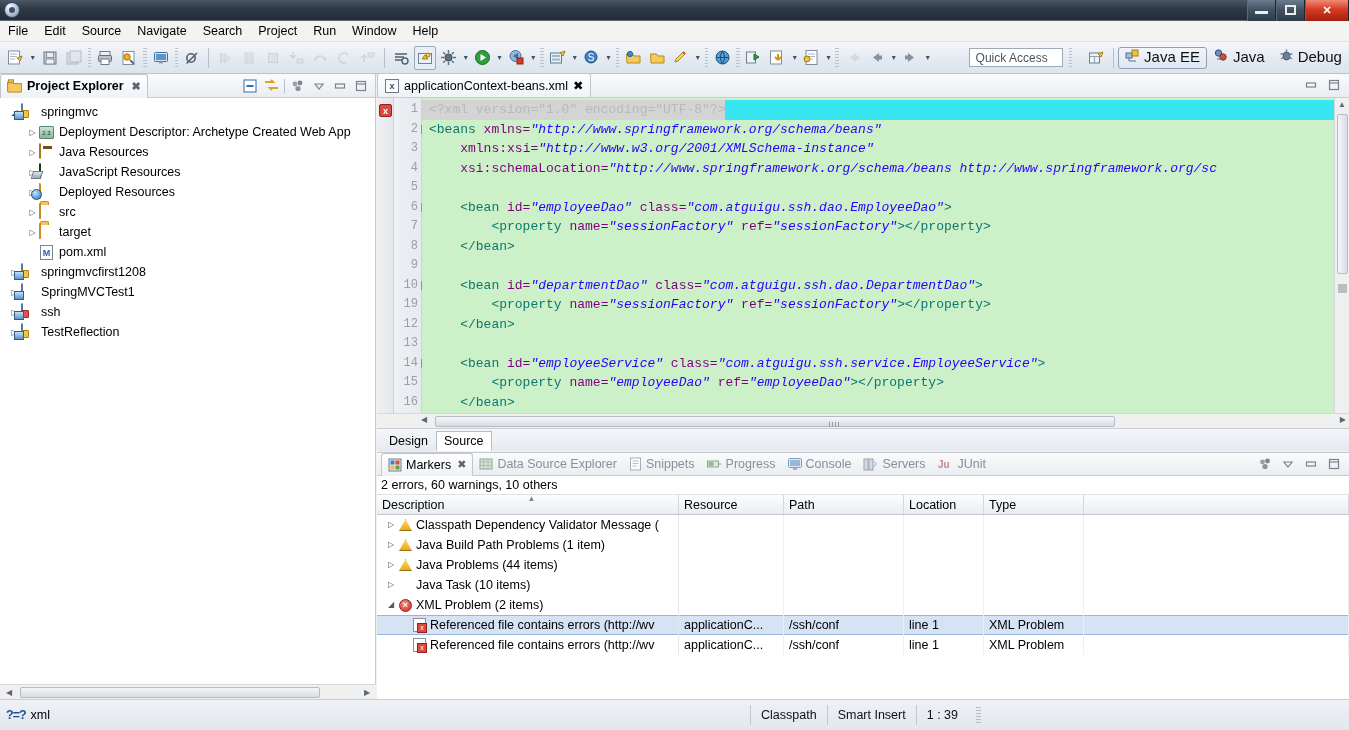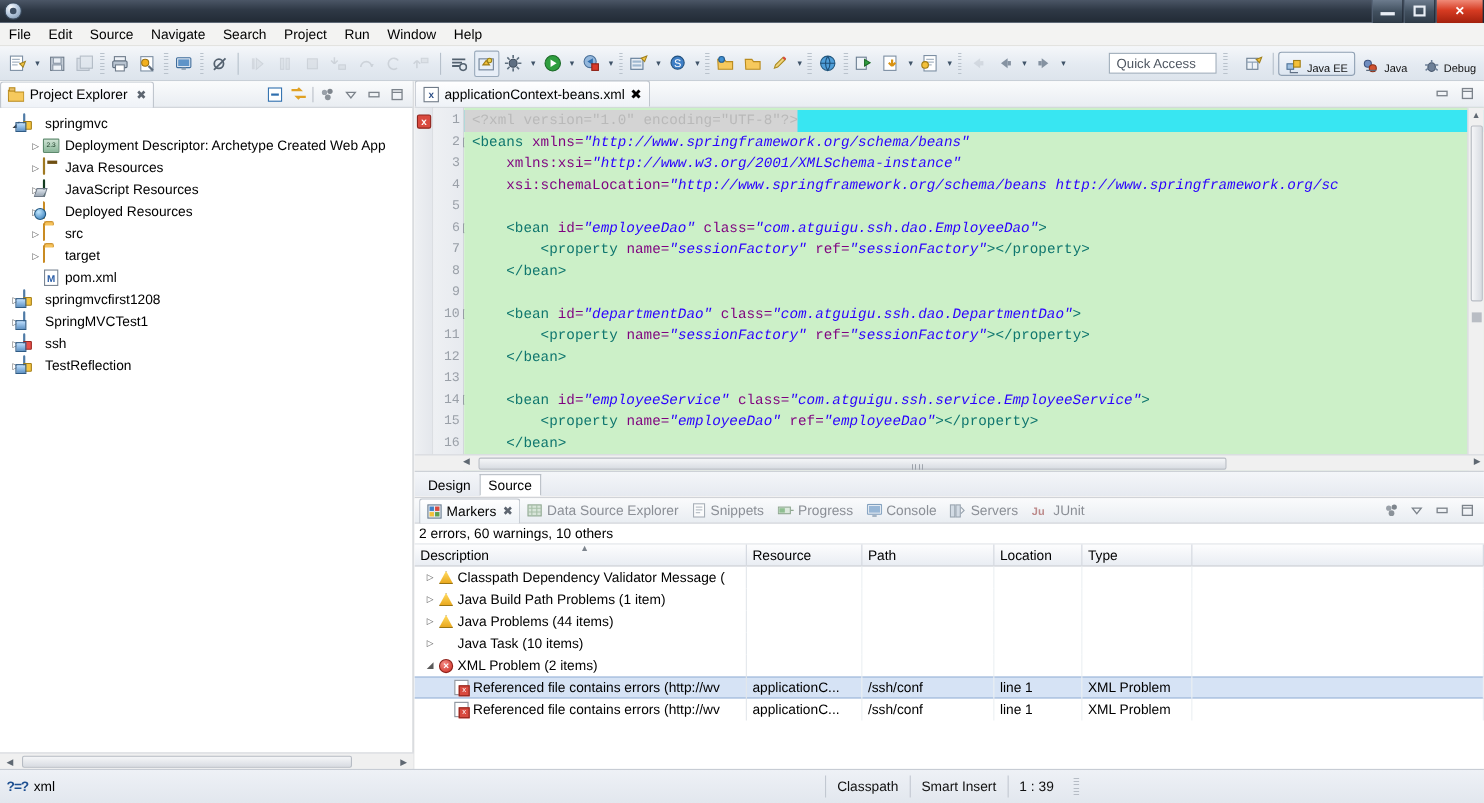--- a/index.html
+++ b/index.html
@@ -83,22 +83,22 @@
     background: repeating-linear-gradient(to bottom, #b9c2cc 0 1px, transparent 1px 3px); }
 
   #quick-access {
     margin-left: 36px; width: 103px; height: 19px;
     background: #fff; border: 1px solid #9dabb9;
     display: flex; align-items: center; padding-left: 6px;
     font-size: 12px; color: #4d5560;
   }
   #persp-bar { margin-left: 9px; display: flex; align-items: center; }
   .persp {
-    height: 22px; display: flex; align-items: flex-end; gap: 4px;
-    padding: 0 6px; border: 1px solid transparent; font-size: 10px; color: #111;
+    height: 22px; display: flex; align-items: flex-start; gap: 4px;
+    padding: 0 6px; border: 1px solid transparent; font-size: 15px; color: #111;
     white-space: nowrap;
   }
   .persp.active { border: 1px solid #8fa0b3; border-radius: 3px;
     background: linear-gradient(to bottom,#f2f6fb,#dde6f1); }
 
   
   #workbench {
     position: absolute; left: 0; top: 74px; width: 1349px; height: 625px;
     background: #f0f0f0;
   }
@@ -111,21 +111,21 @@
   #explorer-tabrow {
     height: 24px; background: linear-gradient(to bottom,#fafbfc,#e9edf2);
     display: flex; align-items: center; position: relative;
     border-bottom: 1px solid #c8ccd3;
   }
   #explorer-tab {
     display: flex; align-items: center; gap: 5px; height: 24px;
     padding: 0 6px 0 6px;
     background: linear-gradient(to bottom,#ffffff,#eef2f7);
     border: 1px solid #c0c6ce; border-bottom: none; border-top-left-radius: 3px; border-top-right-radius: 3px;
-    font-size: 12.5px; color: #000; font-weight: 400;
+    font-size: 12.5px; color: #000; font-weight: 700;
   }
   #explorer-tab .tabclose { color: #5d6570; font-size: 11px; margin-left: 3px; }
   #explorer-tools { margin-left: auto; display: flex; align-items: center; gap: 5px; padding-right: 6px; }
   .vtool { width: 16px; height: 16px; display: flex; align-items: center; justify-content: center; }
 
   #tree { padding: 4px 0 0 0; font-size: 12.5px; color: #000; user-select: none; }
   .trow { height: 20px; display: flex; align-items: center; white-space: nowrap; }
   .tarrow { width: 13px; display: flex; align-items: center; justify-content: center;
             color: #5a5a5a; font-size: 8px; flex: 0 0 auto; }
   .tarrow.open { color: #3b3b3b; }
@@ -753,21 +753,21 @@
           <div class="gline">1</div>
           <div class="gline">2<span class="fold">−</span></div>
           <div class="gline">3</div>
           <div class="gline">4</div>
           <div class="gline">5</div>
           <div class="gline">6<span class="fold">−</span></div>
           <div class="gline">7</div>
           <div class="gline">8</div>
           <div class="gline">9</div>
           <div class="gline">10<span class="fold">−</span></div>
-          <div class="gline">11</div>
+          <div class="gline">19</div>
           <div class="gline">12</div>
           <div class="gline">13</div>
           <div class="gline">14<span class="fold">−</span></div>
           <div class="gline">15</div>
           <div class="gline">16</div>
         </div>
       <div id="code"><div class="cline sel" style="padding: 0px; position: relative;"><div class="cyan-tail" style="top: 0px;"></div><span class="l1-text">&lt;?xml version="1.0" encoding="UTF-8"?&gt;</span></div><div class="cline"><span class="tag">&lt;beans </span><span class="attr">xmlns=</span><span class="val">"http://www.springframework.org/schema/beans"</span></div><div class="cline"><span class="plain">    </span><span class="attr">xmlns:xsi=</span><span class="val">"http://www.w3.org/2001/XMLSchema-instance"</span></div><div class="cline"><span class="plain">    </span><span class="attr">xsi:schemaLocation=</span><span class="val">"http://www.springframework.org/schema/beans http://www.springframework.org/sc</span></div><div class="cline"><span class="plain"></span></div><div class="cline"><span class="tag">    &lt;bean </span><span class="attr">id=</span><span class="val">"employeeDao"</span><span class="attr"> class=</span><span class="val">"com.atguigu.ssh.dao.EmployeeDao"</span><span class="tag">&gt;</span></div><div class="cline"><span class="tag">        &lt;property </span><span class="attr">name=</span><span class="val">"sessionFactory"</span><span class="attr"> ref=</span><span class="val">"sessionFactory"</span><span class="tag">&gt;&lt;/property&gt;</span></div><div class="cline"><span class="tag">    &lt;/bean&gt;</span></div><div class="cline"><span class="plain"></span></div><div class="cline"><span class="tag">    &lt;bean </span><span class="attr">id=</span><span class="val">"departmentDao"</span><span class="attr"> class=</span><span class="val">"com.atguigu.ssh.dao.DepartmentDao"</span><span class="tag">&gt;</span></div><div class="cline"><span class="tag">        &lt;property </span><span class="attr">name=</span><span class="val">"sessionFactory"</span><span class="attr"> ref=</span><span class="val">"sessionFactory"</span><span class="tag">&gt;&lt;/property&gt;</span></div><div class="cline"><span class="tag">    &lt;/bean&gt;</span></div><div class="cline"><span class="plain"></span></div><div class="cline"><span class="tag">    &lt;bean </span><span class="attr">id=</span><span class="val">"employeeService"</span><span class="attr"> class=</span><span class="val">"com.atguigu.ssh.service.EmployeeService"</span><span class="tag">&gt;</span></div><div class="cline"><span class="tag">        &lt;property </span><span class="attr">name=</span><span class="val">"employeeDao"</span><span class="attr"> ref=</span><span class="val">"employeeDao"</span><span class="tag">&gt;&lt;/property&gt;</span></div><div class="cline"><span class="tag">    &lt;/bean&gt;</span></div></div>
     </div>
 
     <div id="code-vscroll">

